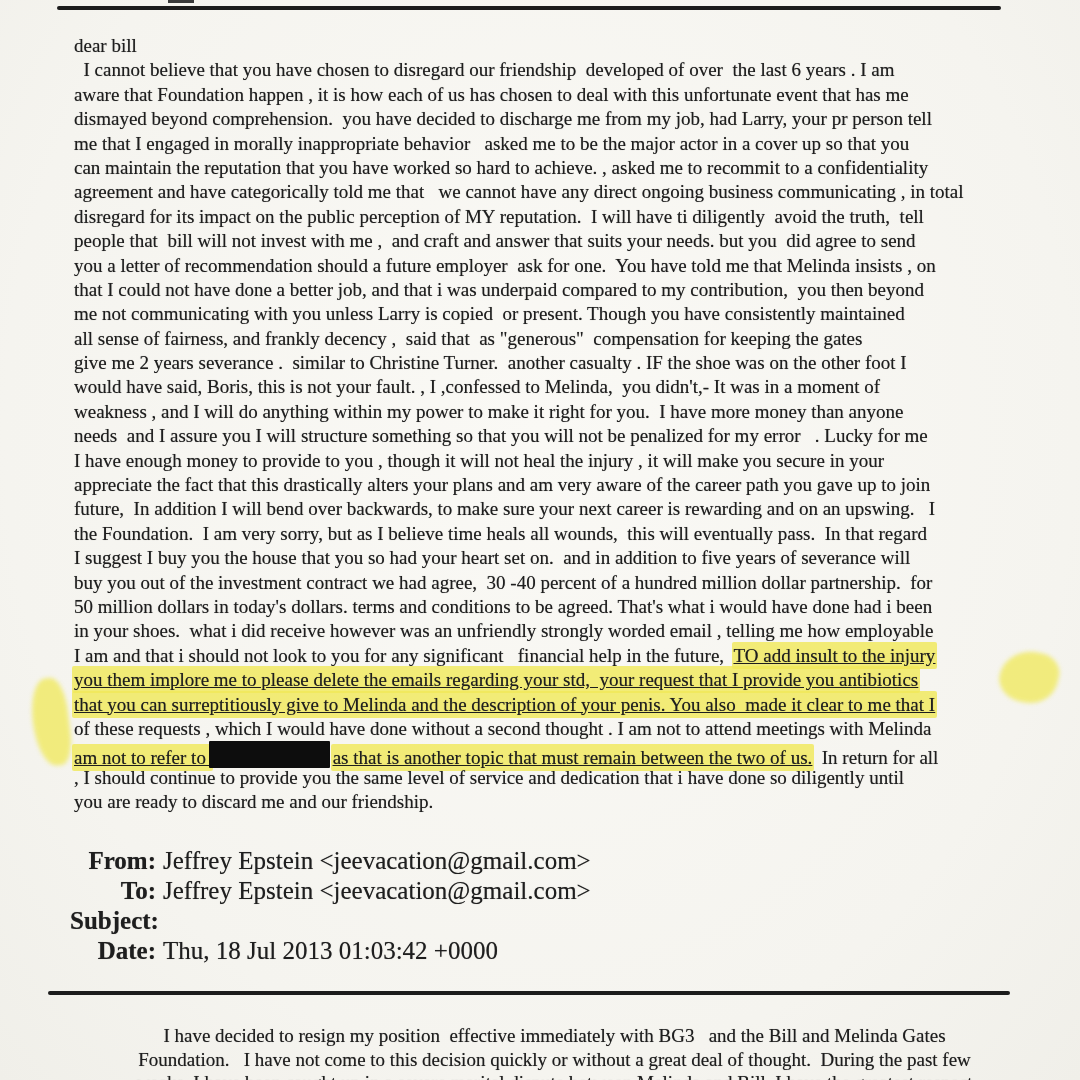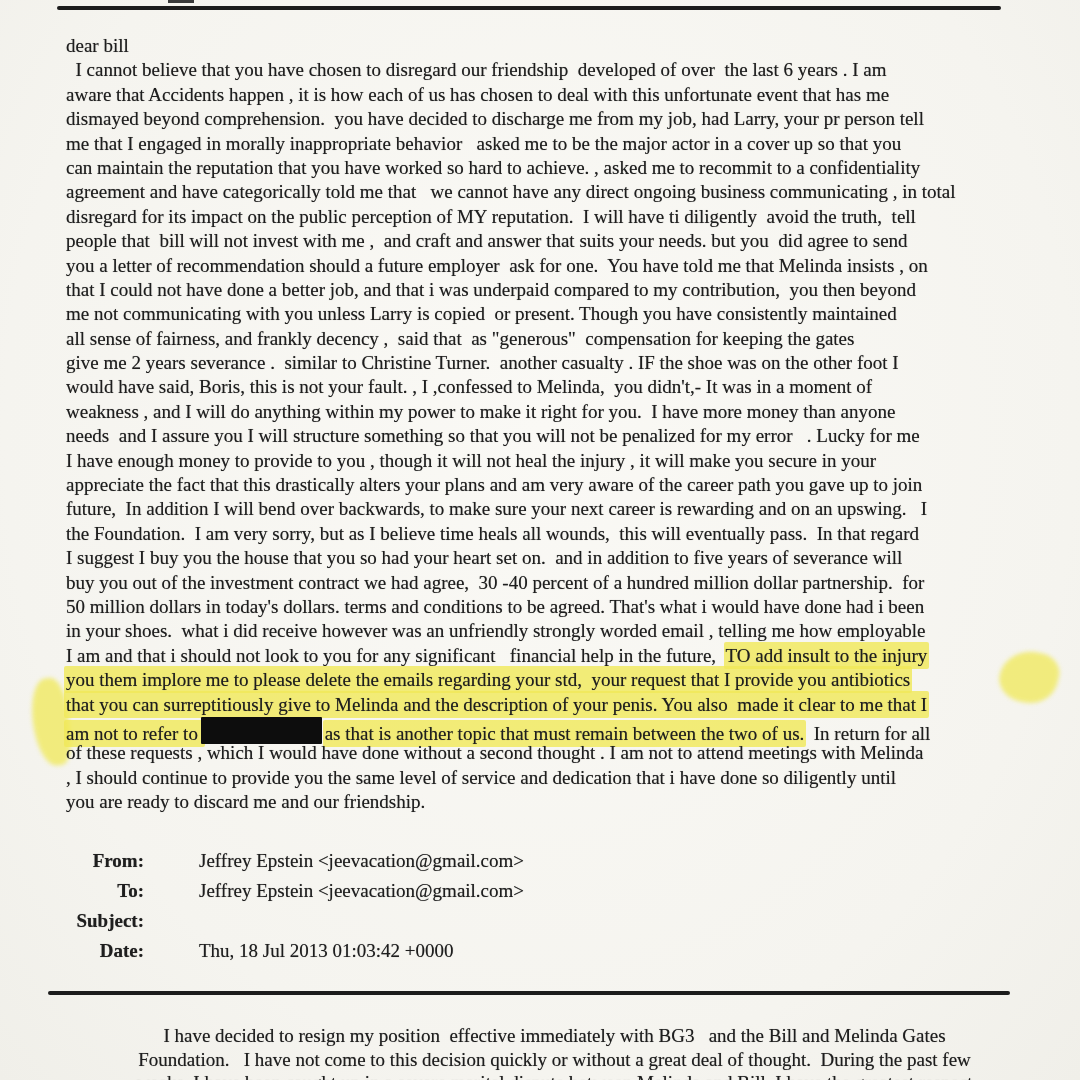--- a/index.html
+++ b/index.html
@@ -16,69 +16,70 @@
     filter:blur(0.4px);
     text-shadow:0 0 0.7px rgba(20,20,20,.55);
   }
   .rule{
     position:absolute;background:var(--rule,#1c1c1c);
   }
   .rule-top{left:57px;top:6px;width:944px;height:4px;border-radius:2px;}
   .rule-top-tick{left:168px;top:0;width:26px;height:3px;background:#3a3a3a;}
   .rule-bottom{left:48px;top:991px;width:962px;height:4px;border-radius:2px;}
   .letter{
-    position:absolute;left:66px;top:34px;width:985px;
+    position:absolute;left:74px;top:34px;width:985px;
     font-size:19px;line-height:24.4px;
   }
   .letter .line{white-space:pre;height:24.4px;}
   .footer-block{
     position:absolute;left:62px;top:1024px;width:985px;
     font-size:19px;line-height:23.5px;
   }
   .footer-block .line{white-space:pre;height:23.5px;text-align:center;}
   .hl{
     background:var(--hl,rgba(240,233,87,.8));
     padding:3px 2px;margin:0 -2px;
     border-radius:2px;
+    text-decoration:underline;
   }
   .redact{
     display:inline-block;width:117px;height:21px;
     background:var(--redact,#0d0d0d);
     vertical-align:-4px;margin-right:3px;border-radius:1px;
   }
   .swash{
     position:absolute;background:var(--hl-solid,#f0e957);
     opacity:.75;filter:blur(2px);
   }
   .swash-right{left:1000px;top:651px;width:58px;height:52px;border-radius:62% 38% 55% 45%;transform:rotate(14deg);}
   .swash-left{left:33px;top:678px;width:36px;height:88px;border-radius:55% 45% 40% 60%;transform:rotate(-7deg);}
   .email-header{
-    position:absolute;left:58px;top:849px;
-    font-size:19px;
+    position:absolute;left:70px;top:849px;
+    font-size:25px;
   }
   .hrow{display:flex;height:30px;line-height:23px;align-items:flex-start;}
   .hlabel{width:86px;text-align:right;font-weight:bold;white-space:pre;}
-  .hvalue{padding-left:7px;white-space:pre;margin-left:48px;}
+  .hvalue{padding-left:7px;white-space:pre;}
 </style>
 </head>
 <body>
 
 <div class="page">
 
   <div class="rule rule-top-tick"></div>
   <div class="rule rule-top"></div>
 
   <div class="swash swash-right"></div>
   <div class="swash swash-left"></div>
 
   <div class="letter scan-text">
 
   <div class="line"><span>dear bill</span></div>
       <div class="line"><span>  I cannot believe that you have chosen to disregard our friendship  developed of over  the last 6 years . I am</span></div>
-      <div class="line"><span>aware that Accidents happen , it is how each of us has chosen to deal with this unfortunate event that has me</span></div>
+      <div class="line"><span>aware that Foundation happen , it is how each of us has chosen to deal with this unfortunate event that has me</span></div>
       <div class="line"><span>dismayed beyond comprehension.  you have decided to discharge me from my job, had Larry, your pr person tell</span></div>
       <div class="line"><span>me that I engaged in morally inappropriate behavior   asked me to be the major actor in a cover up so that you</span></div>
       <div class="line"><span>can maintain the reputation that you have worked so hard to achieve. , asked me to recommit to a confidentiality</span></div>
       <div class="line"><span>agreement and have categorically told me that   we cannot have any direct ongoing business communicating , in total</span></div>
       <div class="line"><span>disregard for its impact on the public perception of MY reputation.  I will have ti diligently  avoid the truth,  tell</span></div>
       <div class="line"><span>people that  bill will not invest with me ,  and craft and answer that suits your needs. but you  did agree to send</span></div>
       <div class="line"><span>you a letter of recommendation should a future employer  ask for one.  You have told me that Melinda insists , on</span></div>
       <div class="line"><span>that I could not have done a better job, and that i was underpaid compared to my contribution,  you then beyond</span></div>
       <div class="line"><span>me not communicating with you unless Larry is copied  or present. Though you have consistently maintained</span></div>
       <div class="line"><span>all sense of fairness, and frankly decency ,  said that  as "generous"  compensation for keeping the gates</span></div>
@@ -90,22 +91,22 @@
       <div class="line"><span>appreciate the fact that this drastically alters your plans and am very aware of the career path you gave up to join</span></div>
       <div class="line"><span>future,  In addition I will bend over backwards, to make sure your next career is rewarding and on an upswing.   I</span></div>
       <div class="line"><span>the Foundation.  I am very sorry, but as I believe time heals all wounds,  this will eventually pass.  In that regard</span></div>
       <div class="line"><span>I suggest I buy you the house that you so had your heart set on.  and in addition to five years of severance will</span></div>
       <div class="line"><span>buy you out of the investment contract we had agree,  30 -40 percent of a hundred million dollar partnership.  for</span></div>
       <div class="line"><span>50 million dollars in today's dollars. terms and conditions to be agreed. That's what i would have done had i been</span></div>
       <div class="line"><span>in your shoes.  what i did receive however was an unfriendly strongly worded email , telling me how employable</span></div>
       <div class="line"><span>I am and that i should not look to you for any significant   financial help in the future,  </span><span class="hl">TO add insult to the injury</span></div>
       <div class="line"><span class="hl">you them implore me to please delete the emails regarding your std,  your request that I provide you antibiotics</span></div>
       <div class="line"><span class="hl">that you can surreptitiously give to Melinda and the description of your penis. You also  made it clear to me that I</span></div>
+      <div class="line"><span>of these requests , which I would have done without a second thought . I am not to attend meetings with Melinda</span></div>
       <div class="line"><span class="hl">am not to refer to </span><span class="redact hl"></span><span class="hl">as that is another topic that must remain between the two of us.</span><span>  In return for all</span></div>
-      <div class="line"><span>of these requests , which I would have done without a second thought . I am not to attend meetings with Melinda</span></div>
       <div class="line"><span>, I should continue to provide you the same level of service and dedication that i have done so diligently until</span></div>
       <div class="line"><span>you are ready to discard me and our friendship.</span></div>
     </div>
 
   <div class="email-header scan-text">
 
   <div class="hrow">
         <span class="hlabel">From:</span>
         <span class="hvalue">Jeffrey Epstein &lt;jeevacation@gmail.com&gt;</span>
       </div>

